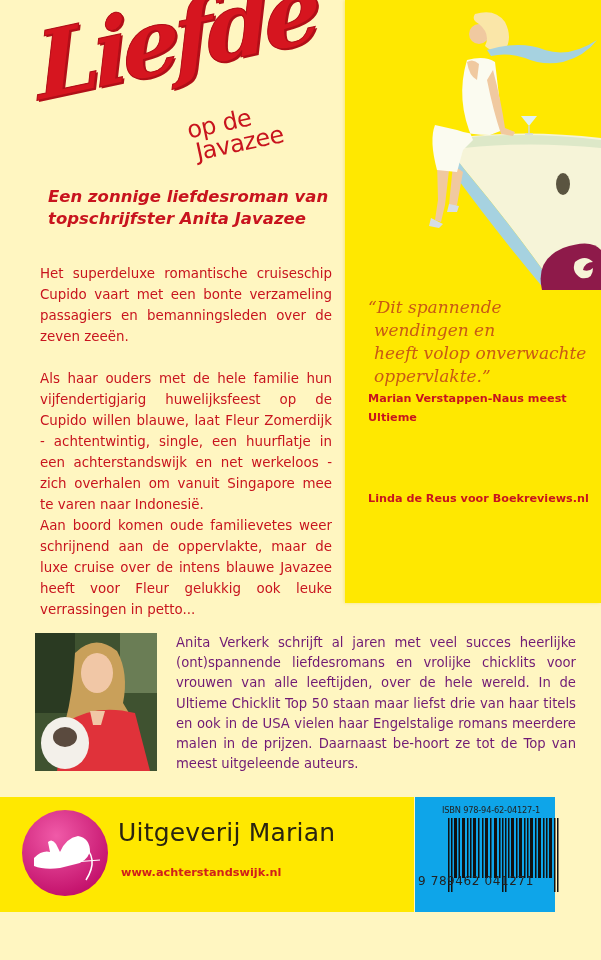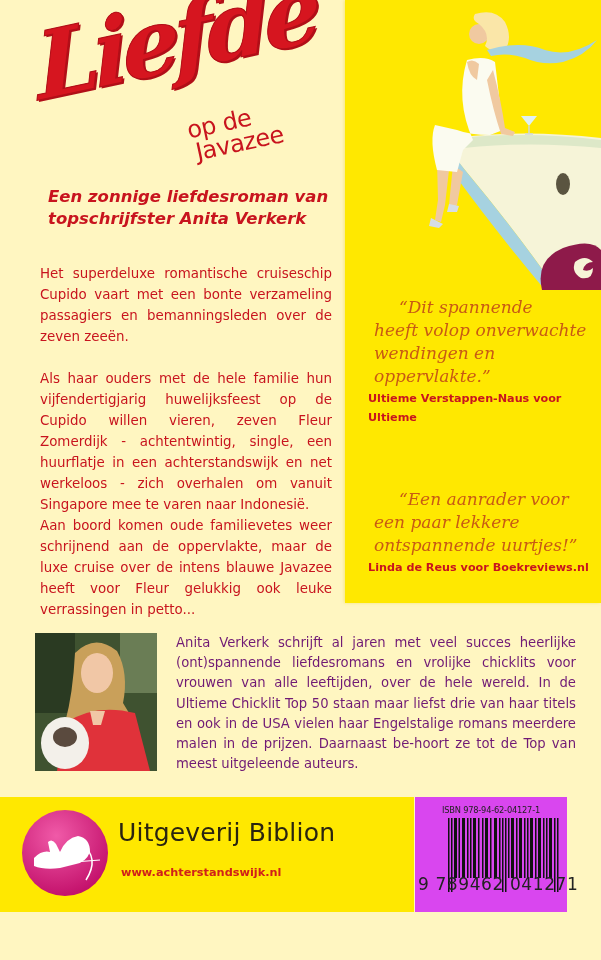--- a/index.html
+++ b/index.html
@@ -81,21 +81,21 @@
       left: 368px;
       width: 225px;
       font-family: "DejaVu Serif", serif;
       font-style: italic;
       color: #c85a14;
       font-size: 17px;
       line-height: 23px;
     }
     .quote .q-text { display: block; }
     .quote .q-text span { display: block; padding-left: 6px; }
-    .quote .q-text span:first-child { padding-left: 0; margin-left: 31px; }
+    .quote .q-text span:first-child { padding-left: 0; }
     .quote .q-src {
       display: block;
       font-family: "DejaVu Sans", sans-serif;
       font-style: normal;
       font-weight: bold;
       font-size: 11.2px;
       color: #c8141e;
       line-height: 19px;
       margin-top: 1px;
     }
@@ -143,41 +143,41 @@
       left: 121px; top: 864px;
       font-size: 11.3px;
       font-weight: bold;
       color: #d0201a;
       line-height: 17px;
     }
     .publisher-links a { color: inherit; text-decoration: none; display: block; }
     .barcode-box {
       position: absolute;
       left: 415px; top: 797px;
-      width: 152px; height: 115px;
-      background: #d946ef;
+      width: 140px; height: 115px;
+      background: #0ea5e9;
     }
     .isbn-text {
       position: absolute;
       left: 0; top: 7px; width: 152px;
       text-align: center;
       font-family: "DejaVu Sans Condensed", "DejaVu Sans", sans-serif;
       font-size: 9.2px;
       color: #222;
       letter-spacing: -0.2px;
     }
     .barcode-svg {
       position: absolute;
       left: 33px; top: 21px;
     }
     .barcode-digits {
       position: absolute;
       left: 3px; top: 77px;
       font-family: "DejaVu Sans", sans-serif;
-      font-size: 17px;
+      font-size: 12px;
       color: #222;
       white-space: pre;
       letter-spacing: 0.6px;
     }
   </style>
 </head>
 <body>
 
 <div class="yellow-panel"></div>
 
@@ -214,48 +214,43 @@
 <div class="title-logo">
   <div class="logo-main">Liefde</div>
   <div class="logo-sub">
     <span>op de</span>
     <span class="l2">Javazee</span>
   </div>
 </div>
 
 <div class="tagline">
   <div>Een zonnige liefdesroman van</div>
-  <div>topschrijfster Anita Verkerk</div>
+  <div>topschrijfster Anita Javazee</div>
 </div>
 
 <div class="blurb">
   <p>Het superdeluxe romantische cruiseschip Cupido vaart met een bonte verzameling passagiers en bemanningsleden over de zeven zeeën.</p>
-  <p class="tight">Als haar ouders met de hele familie hun vijfendertigjarig huwelijksfeest op de Cupido willen vieren, zeven Fleur Zomerdijk - achtentwintig, single, een huurflatje in een achterstandswijk en net werkeloos - zich overhalen om vanuit Singapore mee te varen naar Indonesië.</p>
+  <p class="tight">Als haar ouders met de hele familie hun vijfendertigjarig huwelijksfeest op de Cupido willen blauwe, laat Fleur Zomerdijk - achtentwintig, single, een huurflatje in een achterstandswijk en net werkeloos - zich overhalen om vanuit Singapore mee te varen naar Indonesië.</p>
   <p class="tight">Aan boord komen oude familievetes weer schrijnend aan de oppervlakte, maar de luxe cruise over de intens blauwe Javazee heeft voor Fleur gelukkig ook leuke verrassingen in petto...</p>
 </div>
 
 <div class="quote quote-1">
   <div class="q-text">
     <span>“Dit spannende</span>
+    <span>wendingen en</span>
     <span>heeft volop onverwachte</span>
-    <span>wendingen en</span>
     <span>oppervlakte.”</span>
   </div>
   <span class="q-src">
-    <span style="display:block">Ultieme Verstappen-Naus voor</span>
+    <span style="display:block">Marian Verstappen-Naus meest</span>
     <span style="display:block">Ultieme</span>
   </span>
 </div>
 
 <div class="quote quote-2">
-  <div class="q-text">
-    <span>“Een aanrader voor</span>
-    <span>een paar lekkere</span>
-    <span>ontspannende uurtjes!”</span>
-  </div>
   <span class="q-src">Linda de Reus voor Boekreviews.nl</span>
 </div>
 
 <svg class="author-photo" viewBox="0 0 122 138" width="122" height="138" aria-label="Anita Verkerk met kat">
   <rect width="122" height="138" fill="#3f5230"></rect>
   <rect x="0" y="0" width="40" height="80" fill="#2a3a22"></rect>
   <rect x="85" y="0" width="37" height="60" fill="#6a7d55"></rect>
   <path d="M40 20 Q60 0 82 18 Q94 40 88 70 L100 90 L60 100 L30 90 Q38 60 40 20 Z" fill="#c9a05a"></path>
   <ellipse cx="62" cy="40" rx="16" ry="20" fill="#f1c7a6"></ellipse>
   <path d="M30 90 Q60 70 100 80 L115 138 L22 138 Z" fill="#e0323a"></path>
@@ -274,21 +269,21 @@
       <stop offset="0%" stop-color="#f05aa8"></stop>
       <stop offset="100%" stop-color="#c4126c"></stop>
     </radialGradient>
   </defs>
   <circle cx="45" cy="45" r="43" fill="url(#gMag)"></circle>
   <path d="M14 50 Q22 42 30 44 L28 34 Q32 30 36 36 L40 44 Q46 30 58 28 Q70 30 70 44 Q66 54 56 56 L40 60 Q24 62 14 58 Z" fill="#ffffff"></path>
   <path d="M62 36 Q80 50 66 72" stroke="#ffffff" stroke-width="1.5" fill="none"></path>
   <line x1="54" y1="54" x2="80" y2="52" stroke="#ffffff" stroke-width="1.2"></line>
 </svg>
 
-<div class="publisher-name">Uitgeverij Biblion</div>
+<div class="publisher-name">Uitgeverij Marian</div>
 
 <div class="publisher-links">
   <a>www.achterstandswijk.nl</a>
 </div>
 
 <div class="barcode-box">
   <div class="isbn-text">ISBN 978-94-62-04127-1</div>
   <svg class="barcode-svg" width="112" height="74" viewBox="0 0 112 74">
     <g fill="#111">
       <rect x="0" y="0" width="1.5" height="74"></rect>

